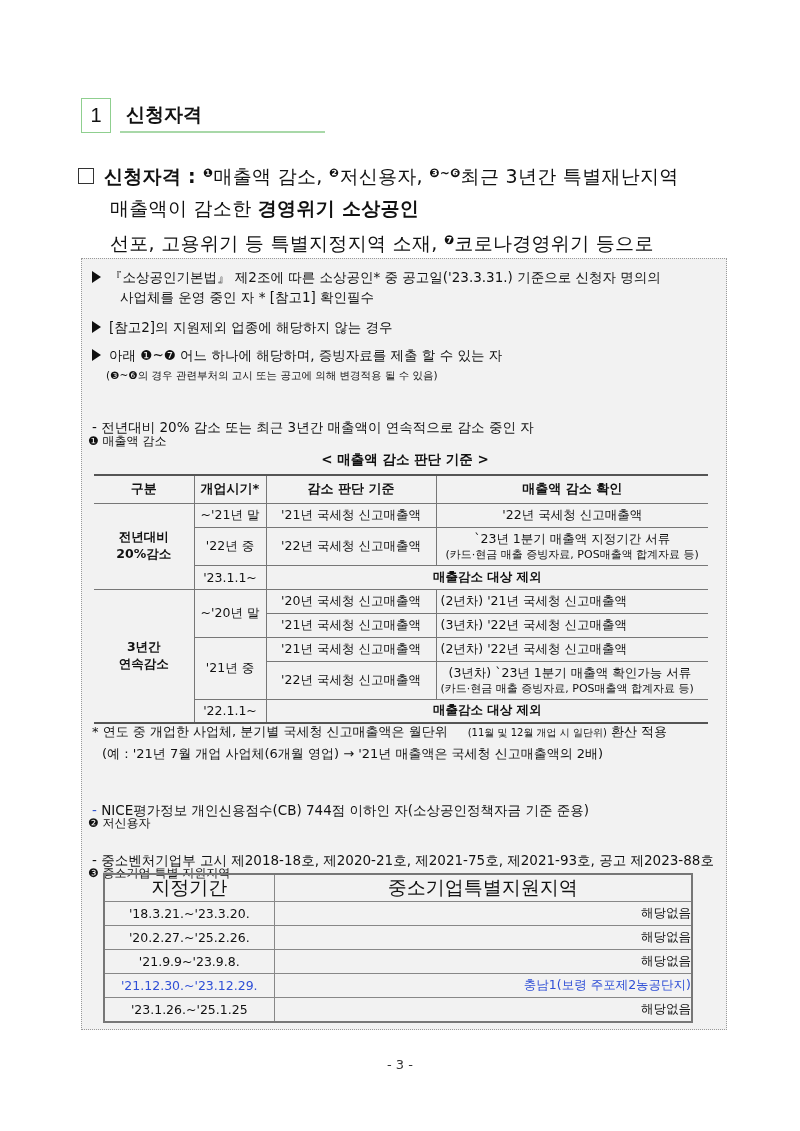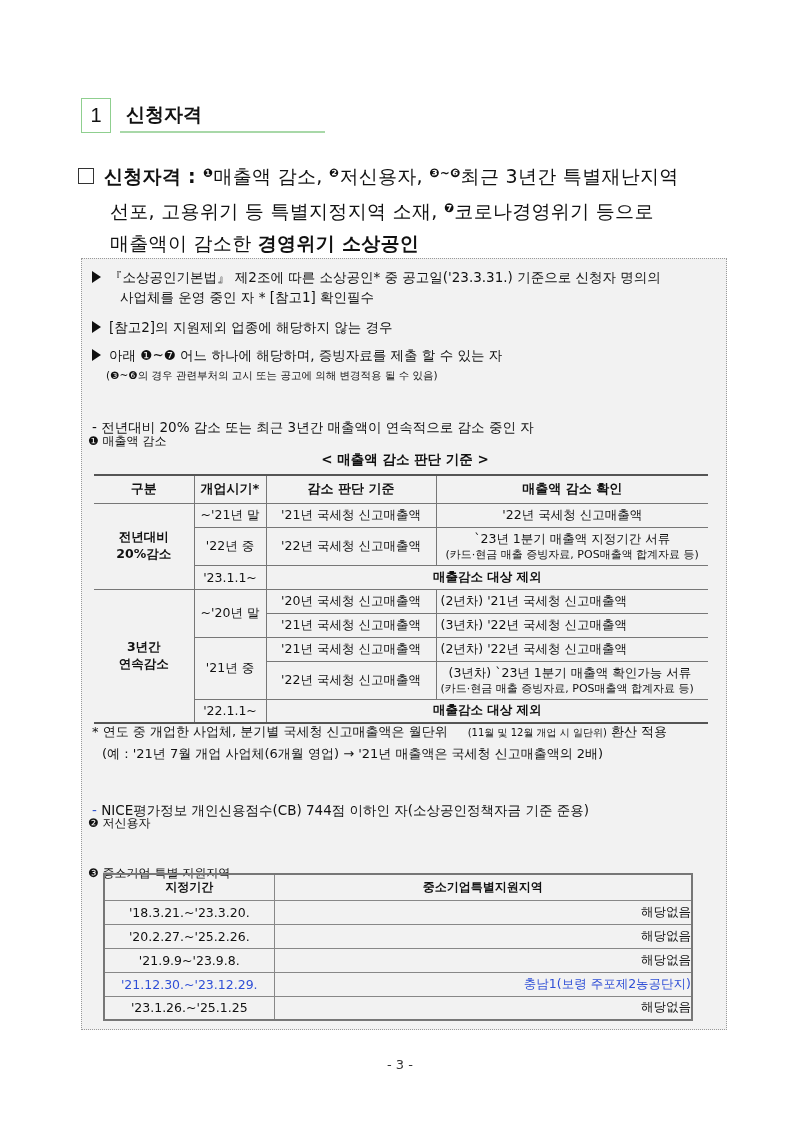--- a/index.html
+++ b/index.html
@@ -38,43 +38,43 @@
   .t1 td.dot-b { border-bottom: 1px dotted #888; }
   .t1 .small { font-size: 11px; line-height: 14px; }
   .t1 td.bold { font-weight: bold; }
   .t1 td.left { text-align: left; }
 
   .star-note { position: absolute; left: 10px; top: 462px; font-size: 13px; line-height: 21px; }
   .star-note .tiny { font-size: 10px; margin-left: 20px; }
 
   .t2 { left: 21px; top: 614px; width: 590px; border: 2px solid #777; }
   .t2 td, .t2 th { border: 1px solid #888; height: 24px; font-size: 12.5px; }
-  .t2 th { font-weight: bold; font-size: 12px; height: 26px; text-align: center; }
+  .t2 th { font-weight: normal; font-size: 19px; height: 26px; text-align: center; }
   .t2 td.c { text-align: center; width: 170px; }
   .t2 td.l { text-align: right; padding-left: 20px; }
   .t2 tr.hl td { color: #2f4fd6; }
 
   .page-num { position: absolute; left: 0; width: 800px; text-align: center; top: 1057px; font-size: 13px; color: #333; }
 </style>
 </head>
 <body>
 
 <div class="sec-head">
   <div class="sec-num">1</div>
   <div class="sec-title-wrap">
     <span class="sec-title">신청자격</span>
   </div>
 </div>
 
 <div class="lead">
   <div>
     <span class="chk"></span><span class="b">신청자격</span><span class="b"> : </span><span class="sup">❶</span><span>매출액 감소, </span><span class="sup">❷</span><span>저신용자, </span><span class="sup">❸~❻</span><span>최근 3년간 특별재난지역</span>
   </div>
+  <div class="line2"><span>매출액이 감소한 </span><span class="b">경영위기 소상공인</span></div>
   <div class="line2"><span>선포, 고용위기 등 특별지정지역 소재, </span><span class="sup">❼</span><span>코로나경영위기 등으로</span></div>
-  <div class="line2"><span>매출액이 감소한 </span><span class="b">경영위기 소상공인</span></div>
 </div>
 
 <div class="box">
 
   <div class="bul" style="top:8px;">
     <div><span class="tri"></span><span>『소상공인기본법』 제2조에 따른 소상공인* 중 공고일('23.3.31.) 기준으로 신청자 명의의</span></div>
     <div class="indent">사업체를 운영 중인 자    * [참고1] 확인필수</div>
   </div>
   <div class="bul" style="top:58px;">
     <span class="tri"></span><span>[참고2]의 지원제외 업종에 해당하지 않는 경우</span>
@@ -151,20 +151,21 @@
 
   <div class="star-note">
     <div><span>* 연도 중 개업한 사업체, 분기별 국세청 신고매출액은 월단위</span><span class="tiny">(11월 및 12월 개업 시 일단위)</span><span> 환산 적용</span></div>
     <div style="padding-left:10px;">(예 : '21년 7월 개업 사업체(6개월 영업) → '21년 매출액은 국세청 신고매출액의 2배)</div>
   </div>
 
   <div class="sub-h" style="top:520px;">❷ 저신용자</div>
   <div class="dash" style="top:543px;"><span class="blue">-</span><span> NICE평가정보 개인신용점수(CB) 744점 이하인 자(소상공인정책자금 기준 준용)</span></div>
 
   <div class="sub-h" style="top:570px;">❸ 중소기업 특별 지원지역</div>
+  <div class="dash" style="top:593px;">- 중소벤처기업부 고시 제2018-18호, 제2020-21호, 제2021-75호, 제2021-93호, 공고 제2023-88호</div>
 
   <table class="t2">
     <tbody>
         <tr>
       <th>지정기간</th>
       <th>중소기업특별지원지역</th>
     </tr>
     <tr>
           <td class="c">'18.3.21.~'23.3.20.</td>
           <td class="l">해당없음</td>

